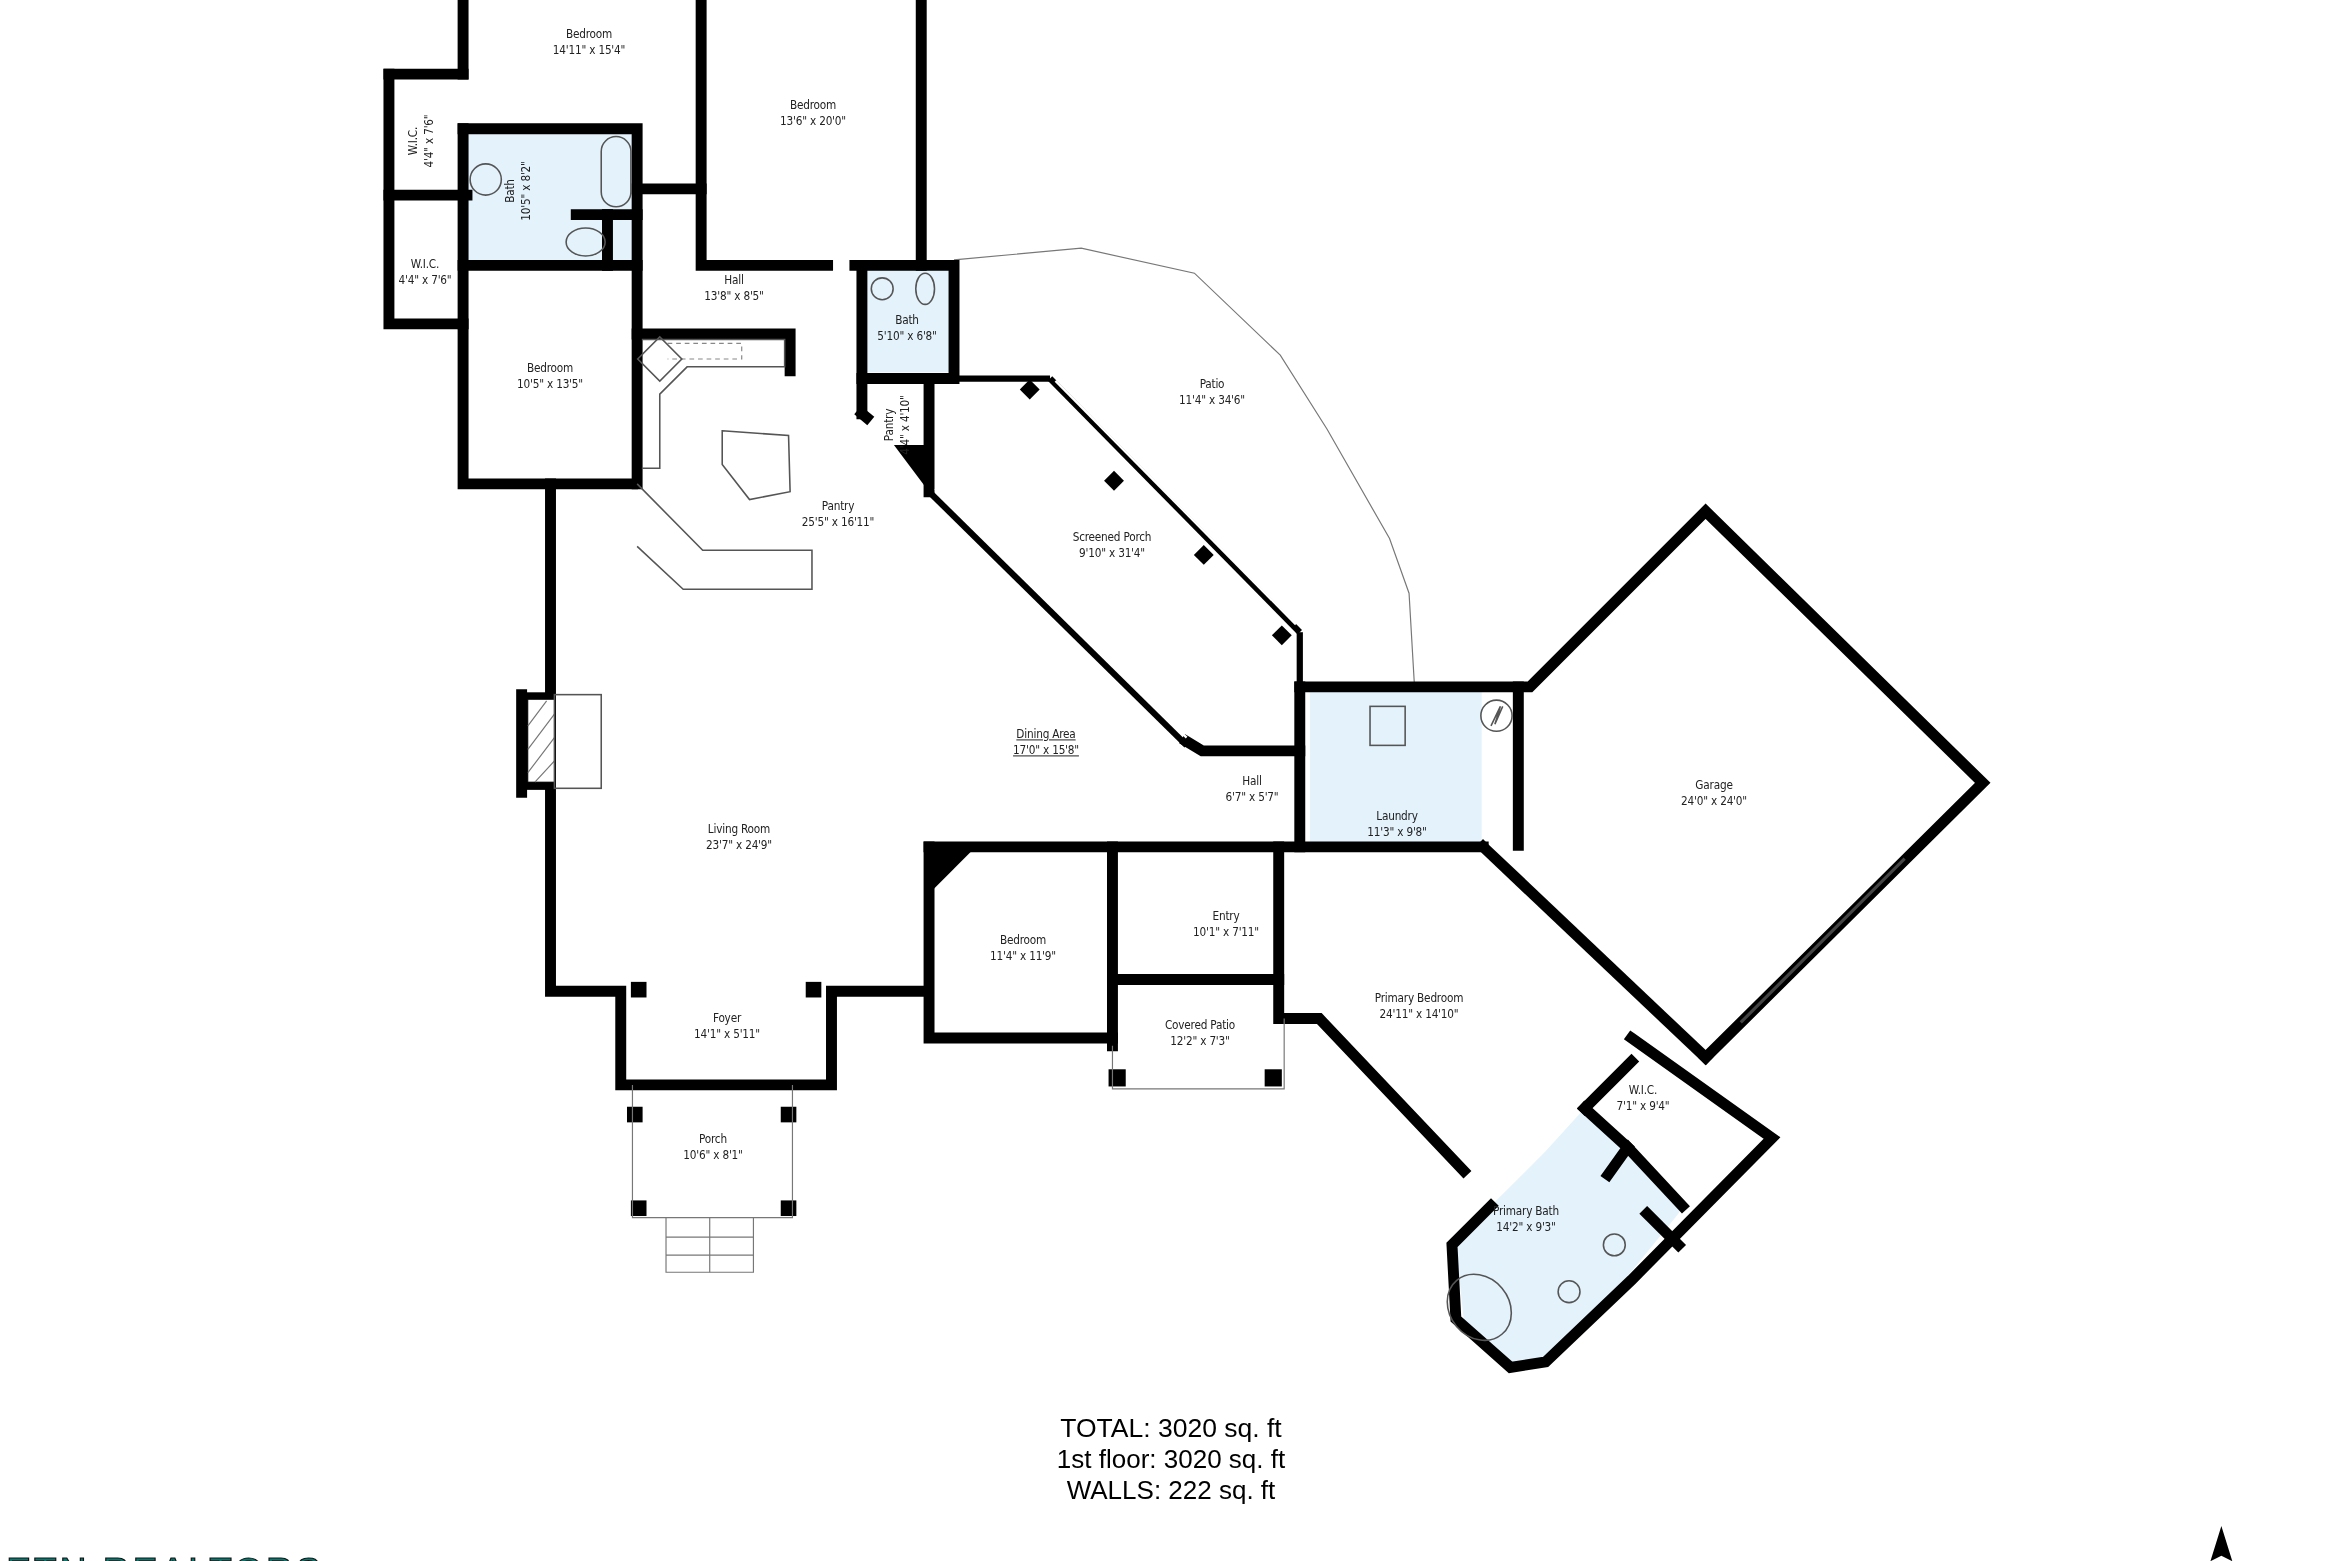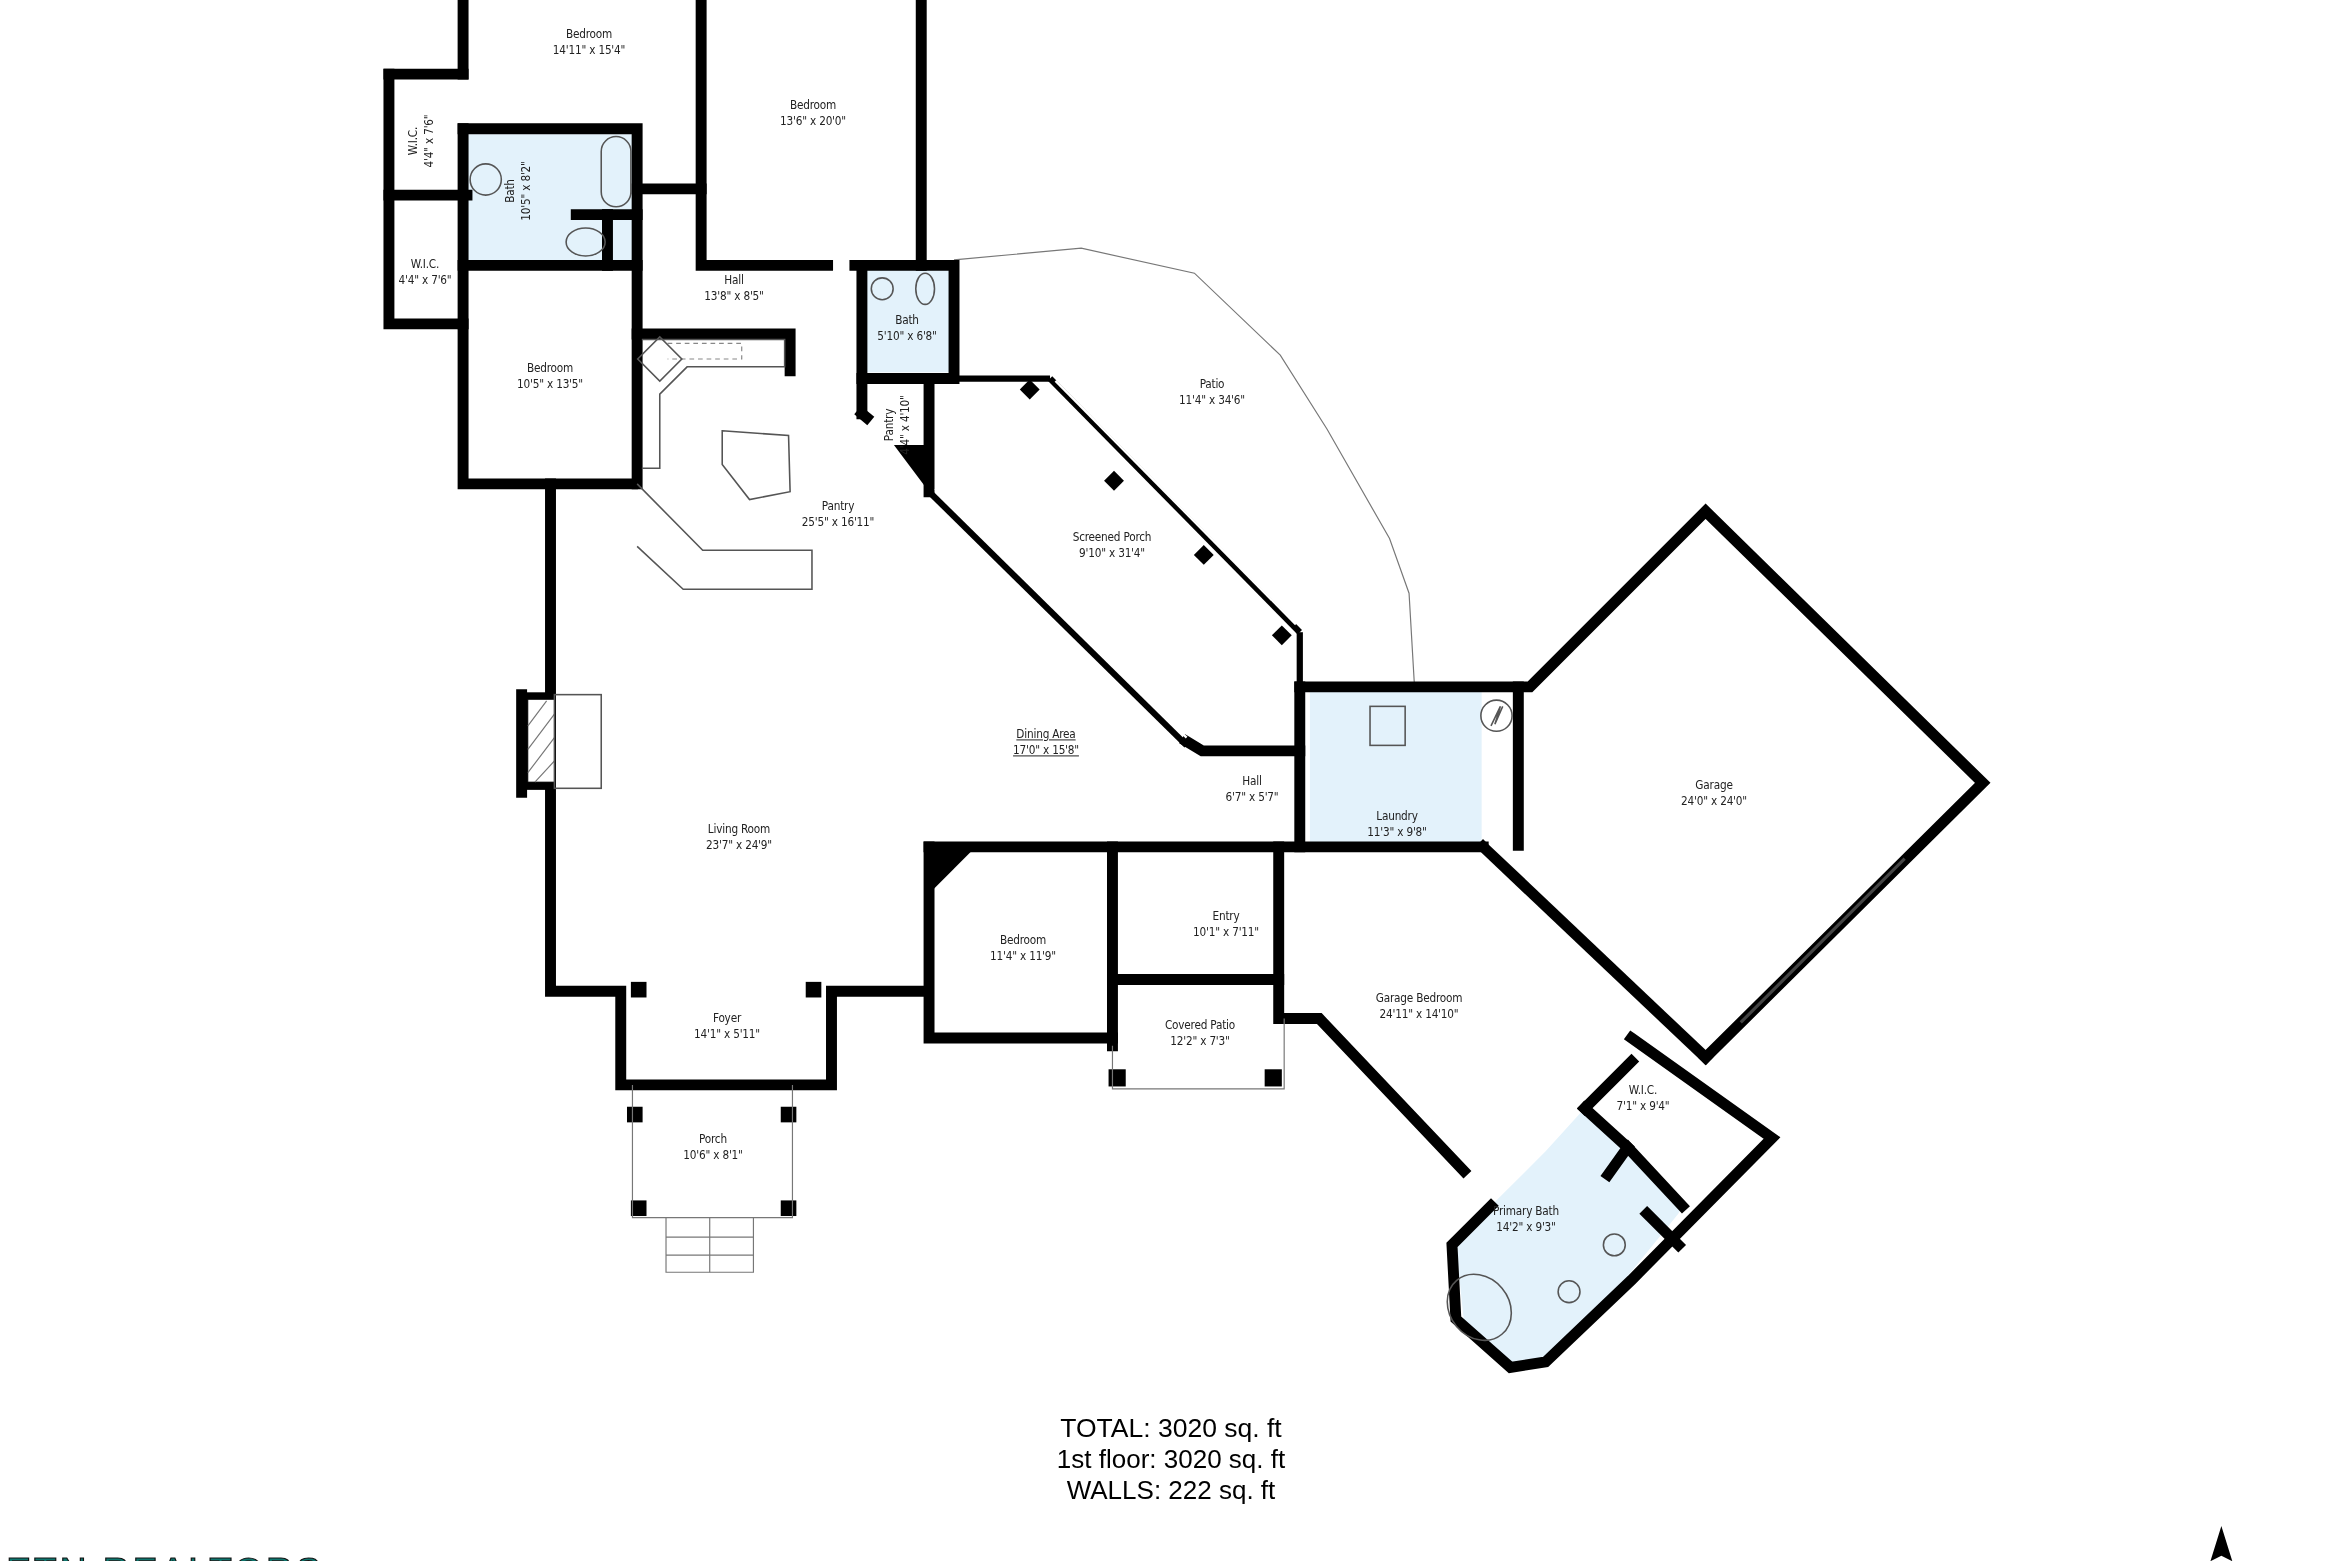--- a/index.html
+++ b/index.html
@@ -227,21 +227,21 @@
     </div>
     <div class="rl" style="left: 1023px; top: 949px;">
       <span class="n">Bedroom</span>
       <span class="d">11'4" x 11'9"</span>
     </div>
     <div class="rl" style="left: 1198px; top: 925px; margin-left: 28px;">
       <span class="n">Entry</span>
       <span class="d">10'1" x 7'11"</span>
     </div>
     <div class="rl" style="left: 1419px; top: 1007px;">
-      <span class="n">Garage Bedroom</span>
+      <span class="n">Primary Bedroom</span>
       <span class="d">24'11" x 14'10"</span>
     </div>
     <div class="rl" style="left: 727px; top: 1027px;">
       <span class="n">Foyer</span>
       <span class="d">14'1" x 5'11"</span>
     </div>
     <div class="rl" style="left: 1200px; top: 1034px;">
       <span class="n">Covered Patio</span>
       <span class="d">12'2" x 7'3"</span>
     </div>

